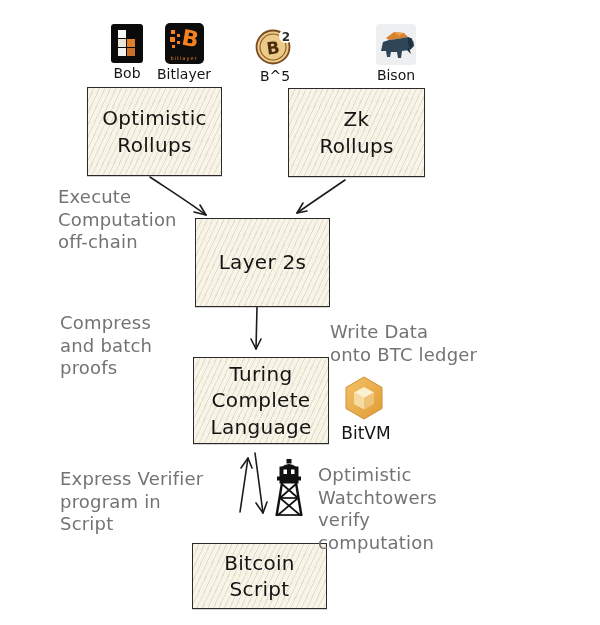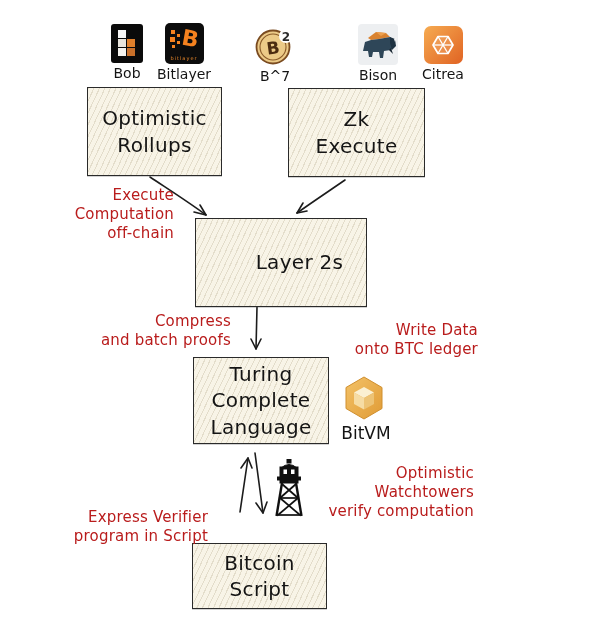--- a/index.html
+++ b/index.html
@@ -13,22 +13,22 @@
     background-color:#f8f4e7;
     background-image:repeating-linear-gradient(115deg, rgba(180,168,138,0.30) 0 1px, transparent 1px 5px);
     border:1.6px solid #2a2a2a;
     box-shadow:0 1px 0 rgba(80,80,80,0.25);
     display:flex;align-items:center;justify-content:center;
     text-align:center;font-size:20px;line-height:1.32;color:#141414;
     white-space:pre-line;letter-spacing:0.3px;
   }
   
   .note{
-    position:absolute;font-size:15px;line-height:1.25;color:#b91c1c;
-    text-align:right;white-space:pre-line;letter-spacing:0.2px;
+    position:absolute;font-size:18px;line-height:1.25;color:#737373;
+    text-align:left;white-space:pre-line;letter-spacing:0.2px;
   }
   
   .logo{position:absolute;display:flex;flex-direction:column;align-items:center;width:64px;}
   .logo .lbl{margin-top:2px;font-size:14px;color:#141414;white-space:nowrap;}
   .sq{position:relative;border-radius:4px;}
   .bob-ic{width:32px;height:39px;background:#0a0a0a;border-radius:3px;}
   .bob-ic i{position:absolute;width:8px;height:8px;}
   .bitlayer-ic{width:39px;height:41px;background:#0c0c0c;border-radius:5px;overflow:hidden;}
   .bitlayer-ic .bigB{position:absolute;right:5px;top:3px;font-size:22px;font-weight:bold;color:#f5821f;transform:rotate(10deg);}
   .bitlayer-ic i{position:absolute;background:#f5821f;}
@@ -102,88 +102,70 @@
   </div>
 
   <div class="logo" style="left:243px;top:26px;">
     <svg width="44" height="40" viewBox="0 0 44 40">
       <circle cx="20" cy="21" r="16.5" fill="#ecca87" stroke="#7a4b20" stroke-width="1.8"></circle>
       <circle cx="20" cy="21" r="13" fill="none" stroke="#8a5a28" stroke-width="1.1"></circle>
       <text x="20" y="28" font-size="17" font-weight="bold" fill="#4c2c10" text-anchor="middle" transform="rotate(-8 20 21)">B</text>
       <circle cx="33" cy="10" r="7" fill="#ffffff"></circle>
       <text x="33" y="14.5" font-size="12" font-weight="bold" fill="#2a2a2a" text-anchor="middle">2</text>
     </svg>
-    <div class="lbl">B^7</div>
-  </div>
-
-
-  <div class="logo" style="left:346px;top:24px;">
+    <div class="lbl">B^5</div>
+  </div>
+
+
+  <div class="logo" style="left:364px;top:24px;">
     <div class="sq bison-ic">
       <svg width="38" height="30" viewBox="0 0 38 30">
 
         <polygon points="9,8 17,2 27,3 31,7 20,9 12,10" fill="#d9822f"></polygon>
         <polygon points="17,2 27,3 22,6" fill="#eda04f"></polygon>
 
         <polygon points="4,21 6,12 12,10 20,9 31,7 35,11 36,16 32,20 25,21 24,28 21,28 20,22 14,22 13,27 10,27 9,21" fill="#2e4658"></polygon>
 
         <polygon points="31,7 36,9 37,16 33,20 31,13" fill="#1e3242"></polygon>
 
         <polygon points="35,9 38,7 36,12" fill="#f5f5f5"></polygon>
 
         <polygon points="32,18 34,24 30,20" fill="#16242f"></polygon>
       </svg>
     </div>
     <div class="lbl">Bison</div>
   </div>
 
-  <div class="logo" style="left:411px;top:26px;">
-    <div class="sq citrea-ic">
-      <svg width="28" height="28" viewBox="0 0 28 28">
-        <g stroke="#ffffff" stroke-width="1.7" fill="rgba(255,255,255,0.10)" stroke-linejoin="round">
-          <polygon points="9,5.5 19,5.5 24,14 19,22.5 9,22.5 4,14"></polygon>
-        </g>
-        <g stroke="#ffffff" stroke-width="1.3">
-          <line x1="14" y1="14" x2="9" y2="5.5"></line>
-          <line x1="14" y1="14" x2="19" y2="5.5"></line>
-          <line x1="14" y1="14" x2="24" y2="14"></line>
-          <line x1="14" y1="14" x2="19" y2="22.5"></line>
-          <line x1="14" y1="14" x2="9" y2="22.5"></line>
-          <line x1="14" y1="14" x2="4" y2="14"></line>
-        </g>
-      </svg>
-    </div>
-    <div class="lbl">Citrea</div>
-  </div>
 
   <div class="dbox" style="left:87px;top:87px;width:133px;height:87px;">Optimistic
 Rollups</div>
 
   <div class="dbox" style="left:288px;top:88px;width:135px;height:87px;">Zk
-Execute</div>
-
-  <div class="dbox" style="left:195px;top:218px;width:133px;height:87px;padding-left:37px;">Layer 2s</div>
+Rollups</div>
+
+  <div class="dbox" style="left:195px;top:218px;width:133px;height:87px;">Layer 2s</div>
 
   <div class="dbox" style="left:193px;top:357px;width:134px;height:85px;">Turing
 Complete
 Language</div>
 
   <div class="dbox" style="left:192px;top:533px;width:133px;height:64px;margin-top:10px;">Bitcoin
 Script</div>
 
   <div class="note" style="left:58px;top:186px;width:116px;">Execute
 Computation
 off-chain</div>
 
-  <div class="note" style="left:76px;top:312px;width:155px;">Compress
+  <div class="note" style="left:60px;top:312px;width:155px;">Compress
 and batch proofs</div>
 
   <div class="note" style="left:330px;top:321px;width:148px;">Write Data
 onto BTC ledger</div>
 
-  <div class="note" style="left:60px;top:468px;width:148px;margin-top:40px;">Express Verifier
+  <div class="note" style="left:60px;top:468px;width:148px;">Express Verifier
 program in Script</div>
 
   <div class="note" style="left:318px;top:464px;width:156px;">Optimistic
 Watchtowers
 verify computation</div>
 
   <div class="iconwrap" style="left:341px;top:374px;">
     <svg width="46" height="48" viewBox="0 0 46 48">
       <defs>
         <linearGradient id="bitvmGrad" x1="0" y1="0" x2="1" y2="1">

